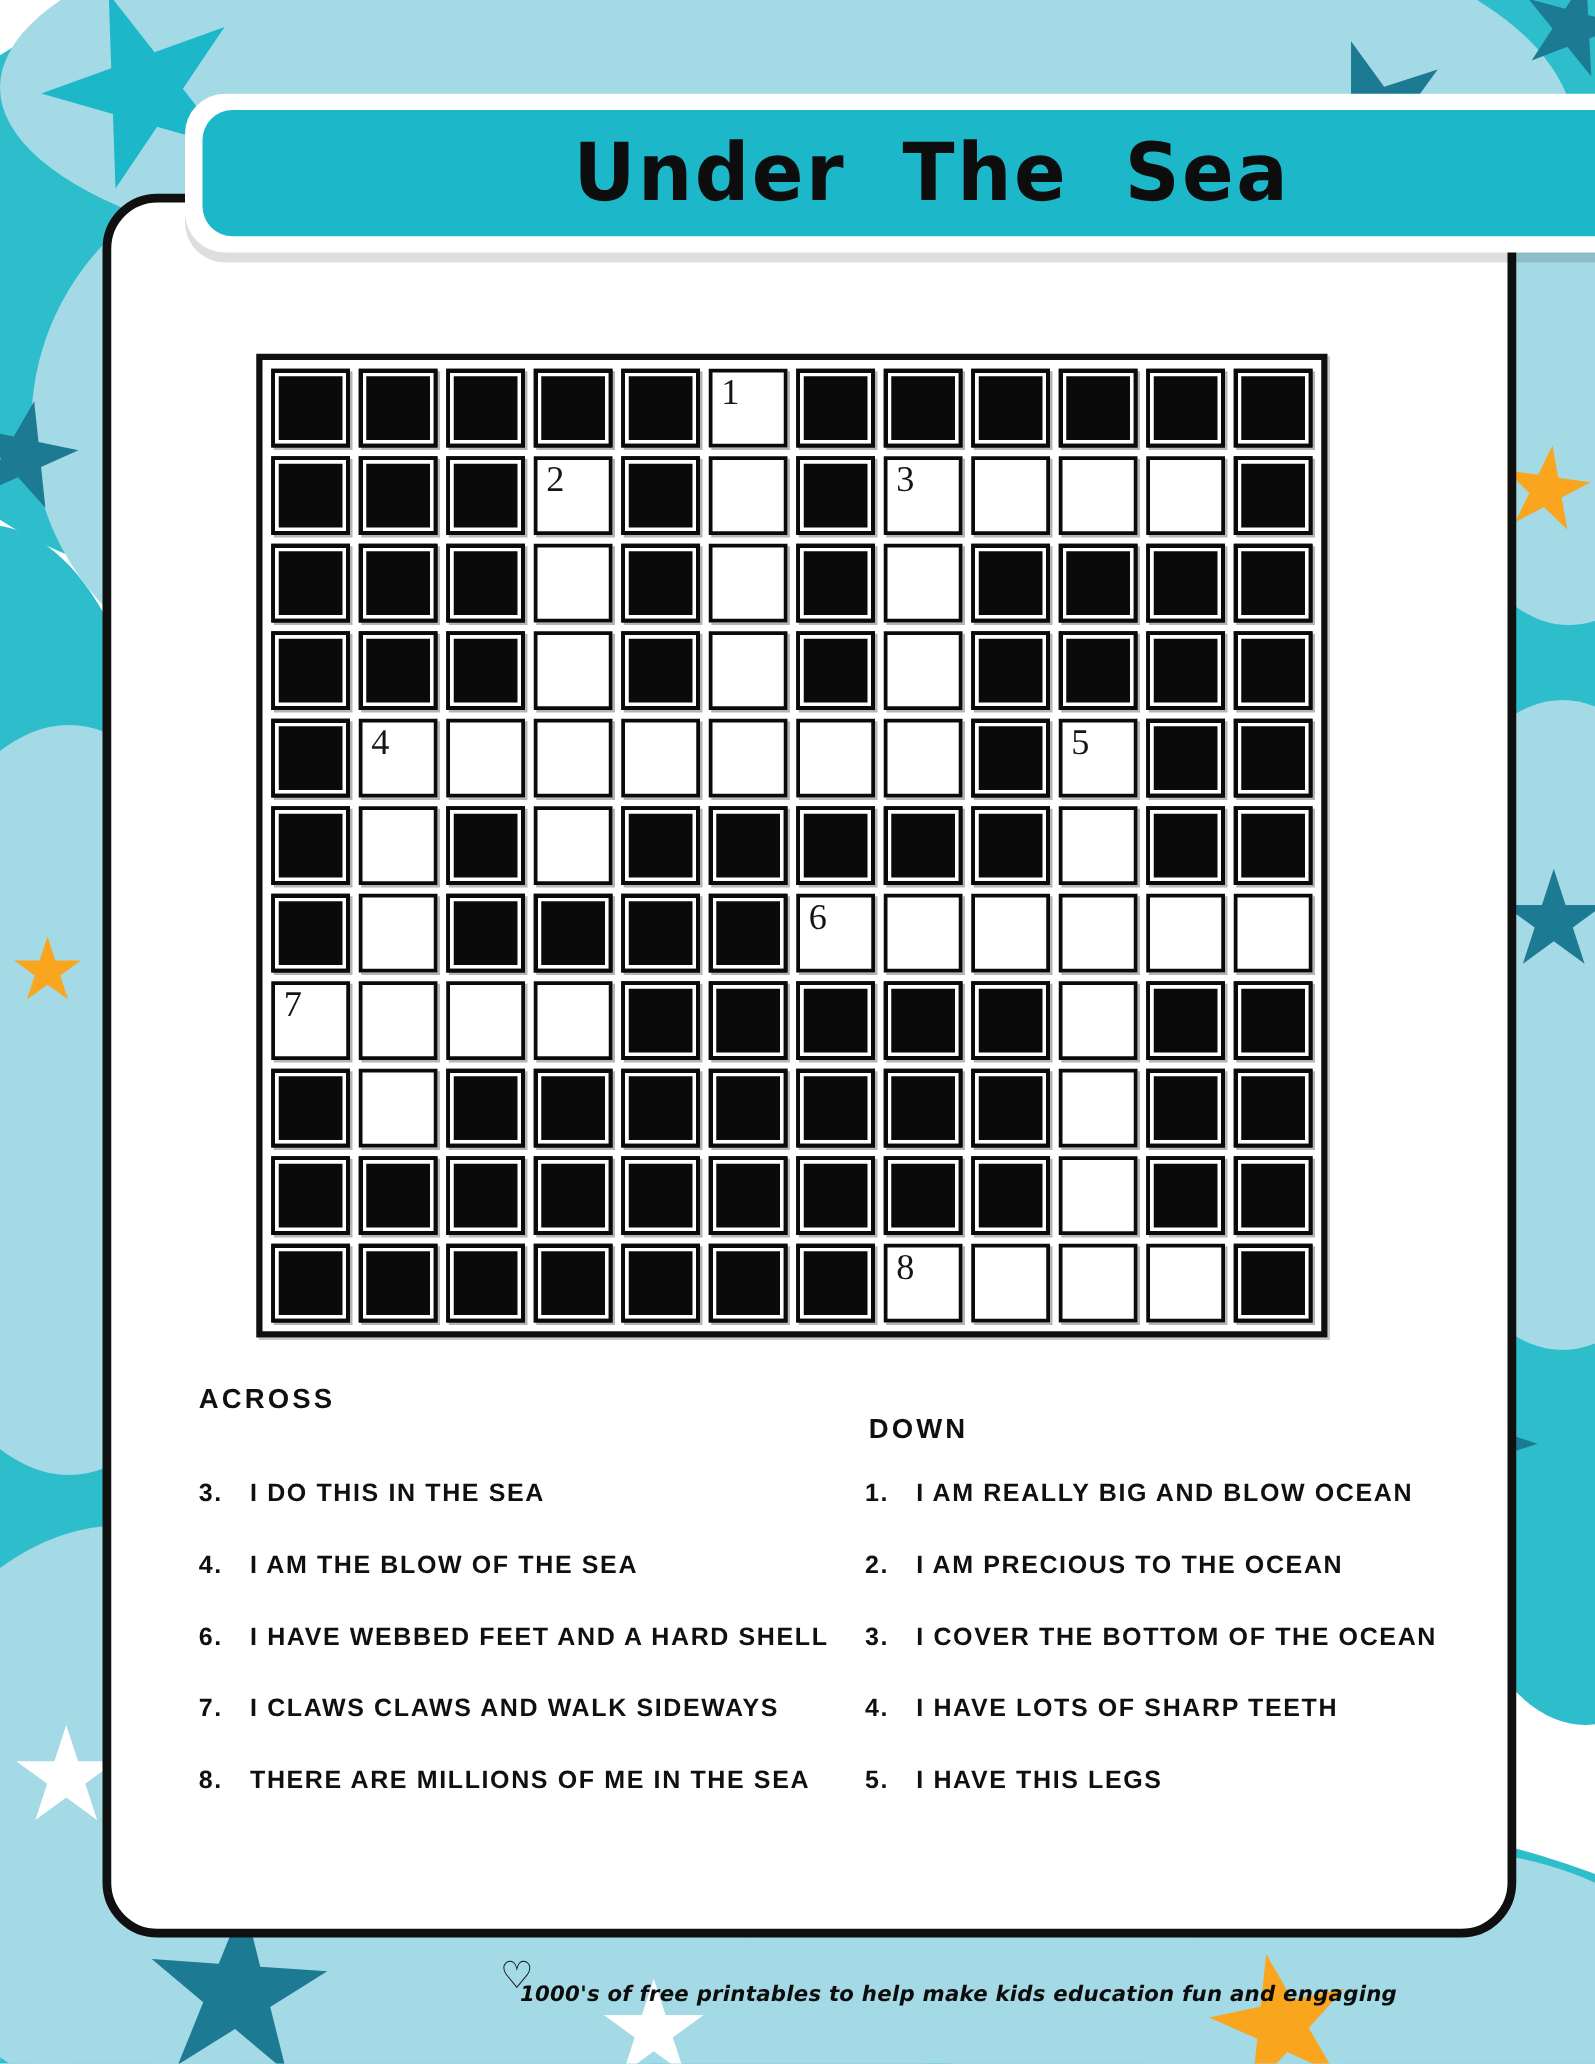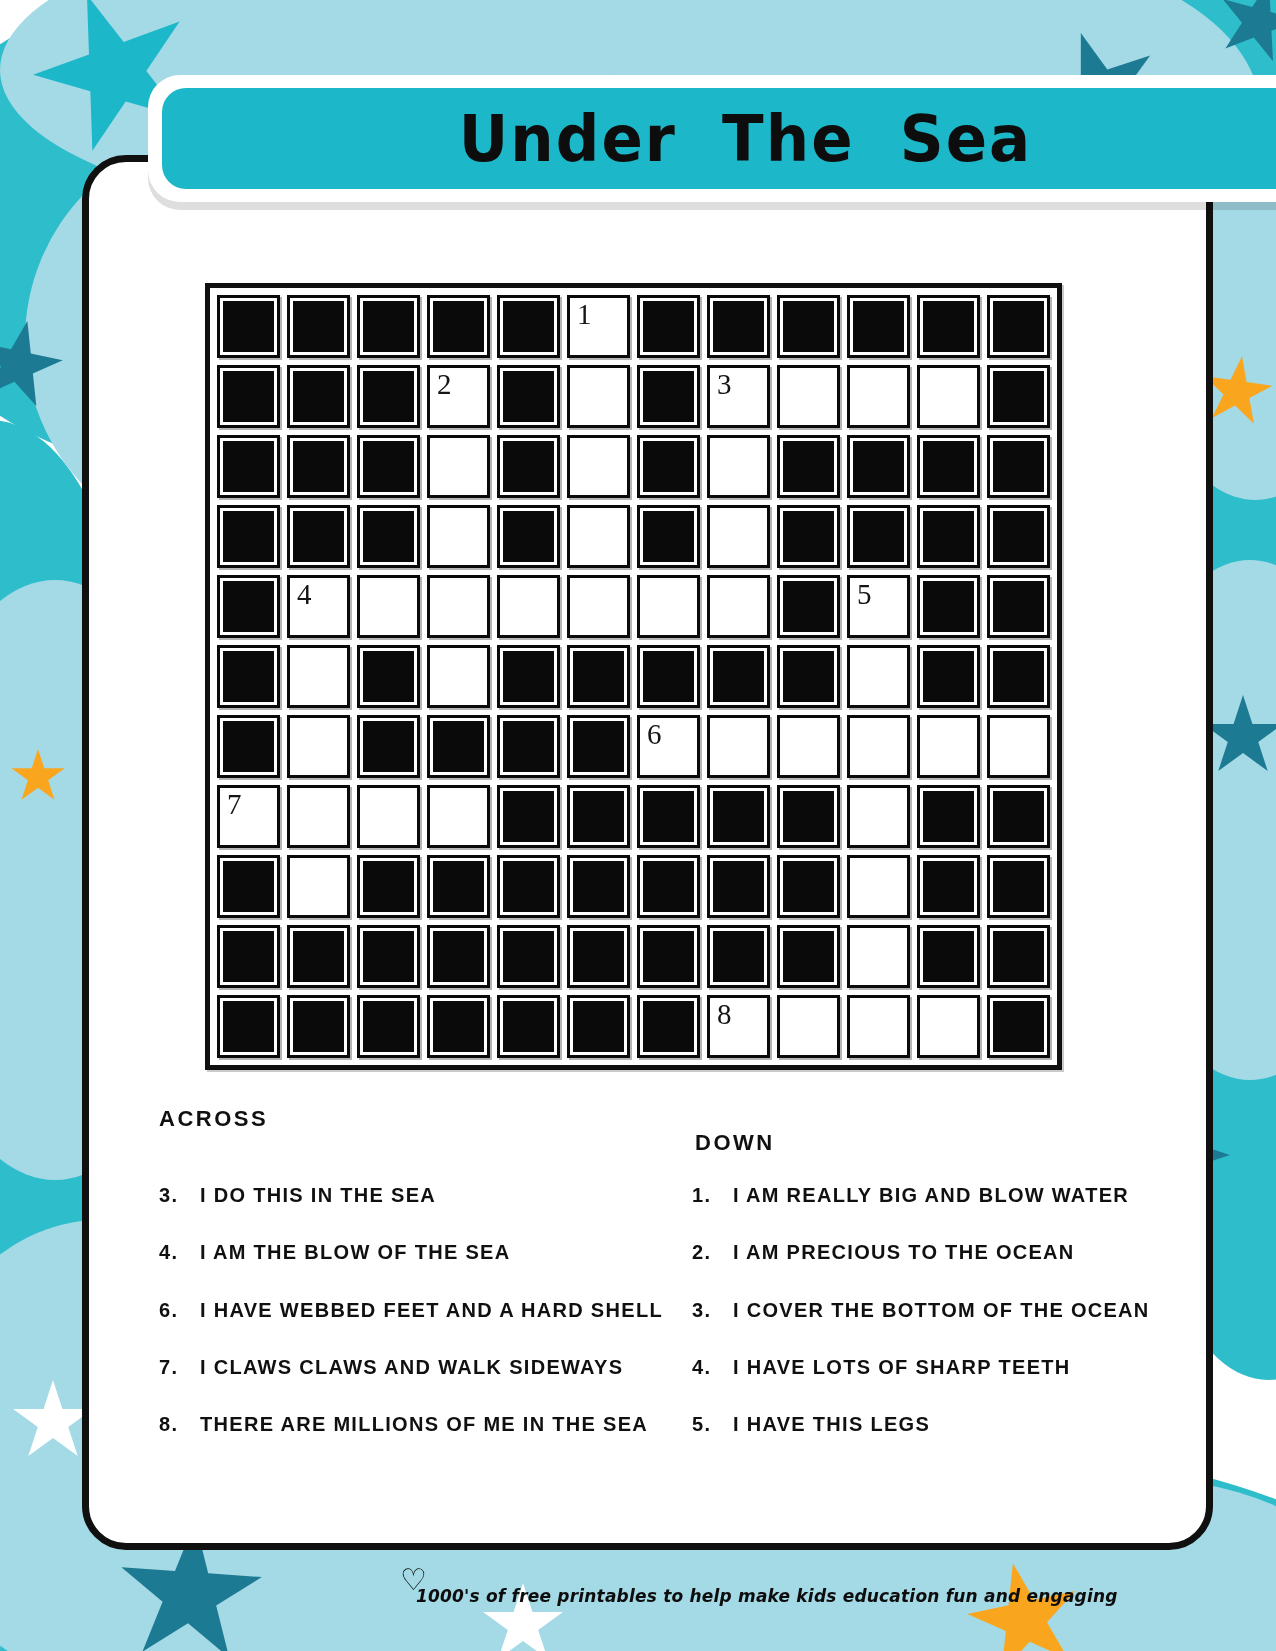--- a/index.html
+++ b/index.html
@@ -268,21 +268,21 @@
         <span>I CLAWS CLAWS AND WALK SIDEWAYS</span>
       </div>
       <div class="clue-row" style="left: 159px; top: 1413.2px;">
         <span class="clue-num">8.</span>
         <span>THERE ARE MILLIONS OF ME IN THE SEA</span>
       </div>
     </div>
   <div id="down-list">
       <div class="clue-row" style="left: 692px; top: 1184px;">
         <span class="clue-num">1.</span>
-        <span>I AM REALLY BIG AND BLOW WATER</span>
+        <span>I AM REALLY BIG AND BLOW OCEAN</span>
       </div>
       <div class="clue-row" style="left: 692px; top: 1241.3px;">
         <span class="clue-num">2.</span>
         <span>I AM PRECIOUS TO THE OCEAN</span>
       </div>
       <div class="clue-row" style="left: 692px; top: 1298.6px;">
         <span class="clue-num">3.</span>
         <span>I COVER THE BOTTOM OF THE OCEAN</span>
       </div>
       <div class="clue-row" style="left: 692px; top: 1355.9px;">

